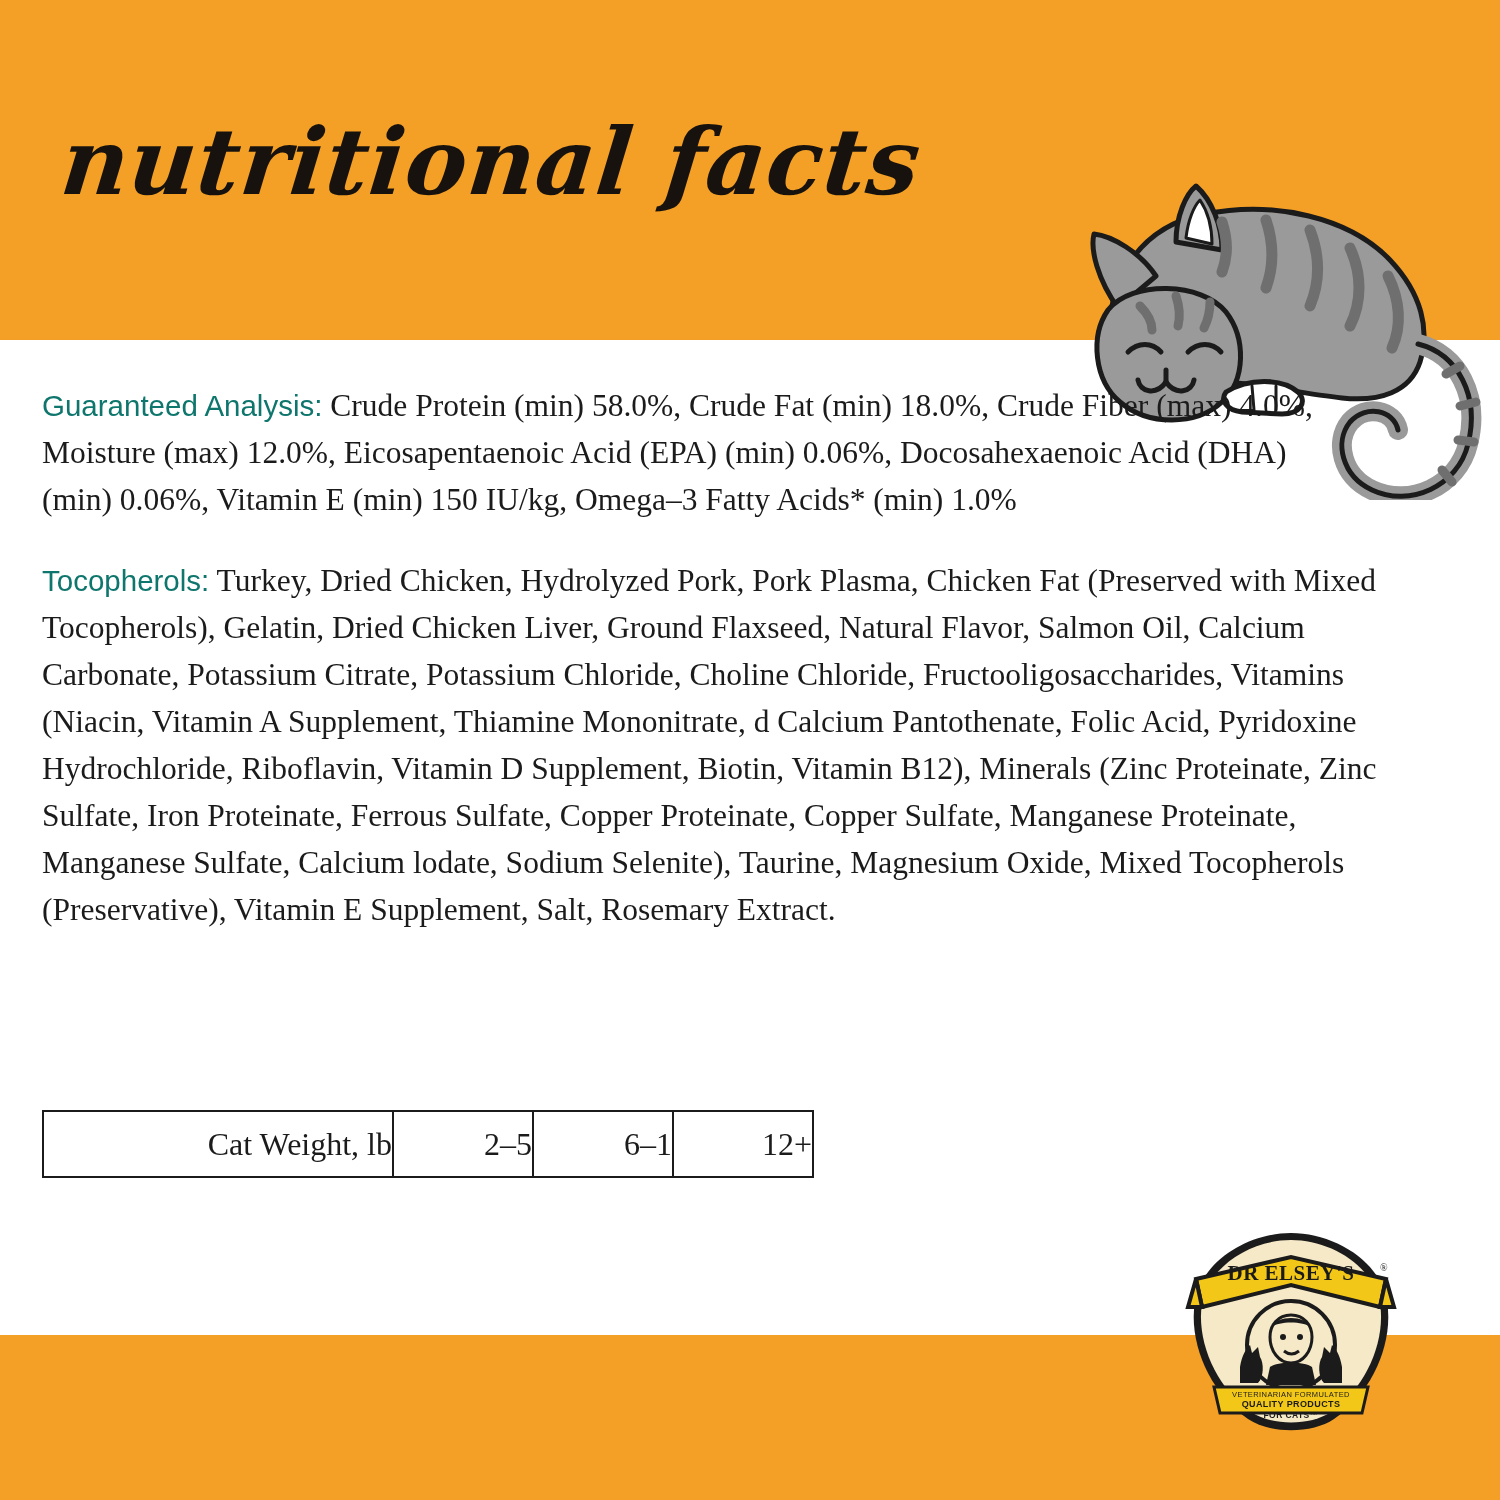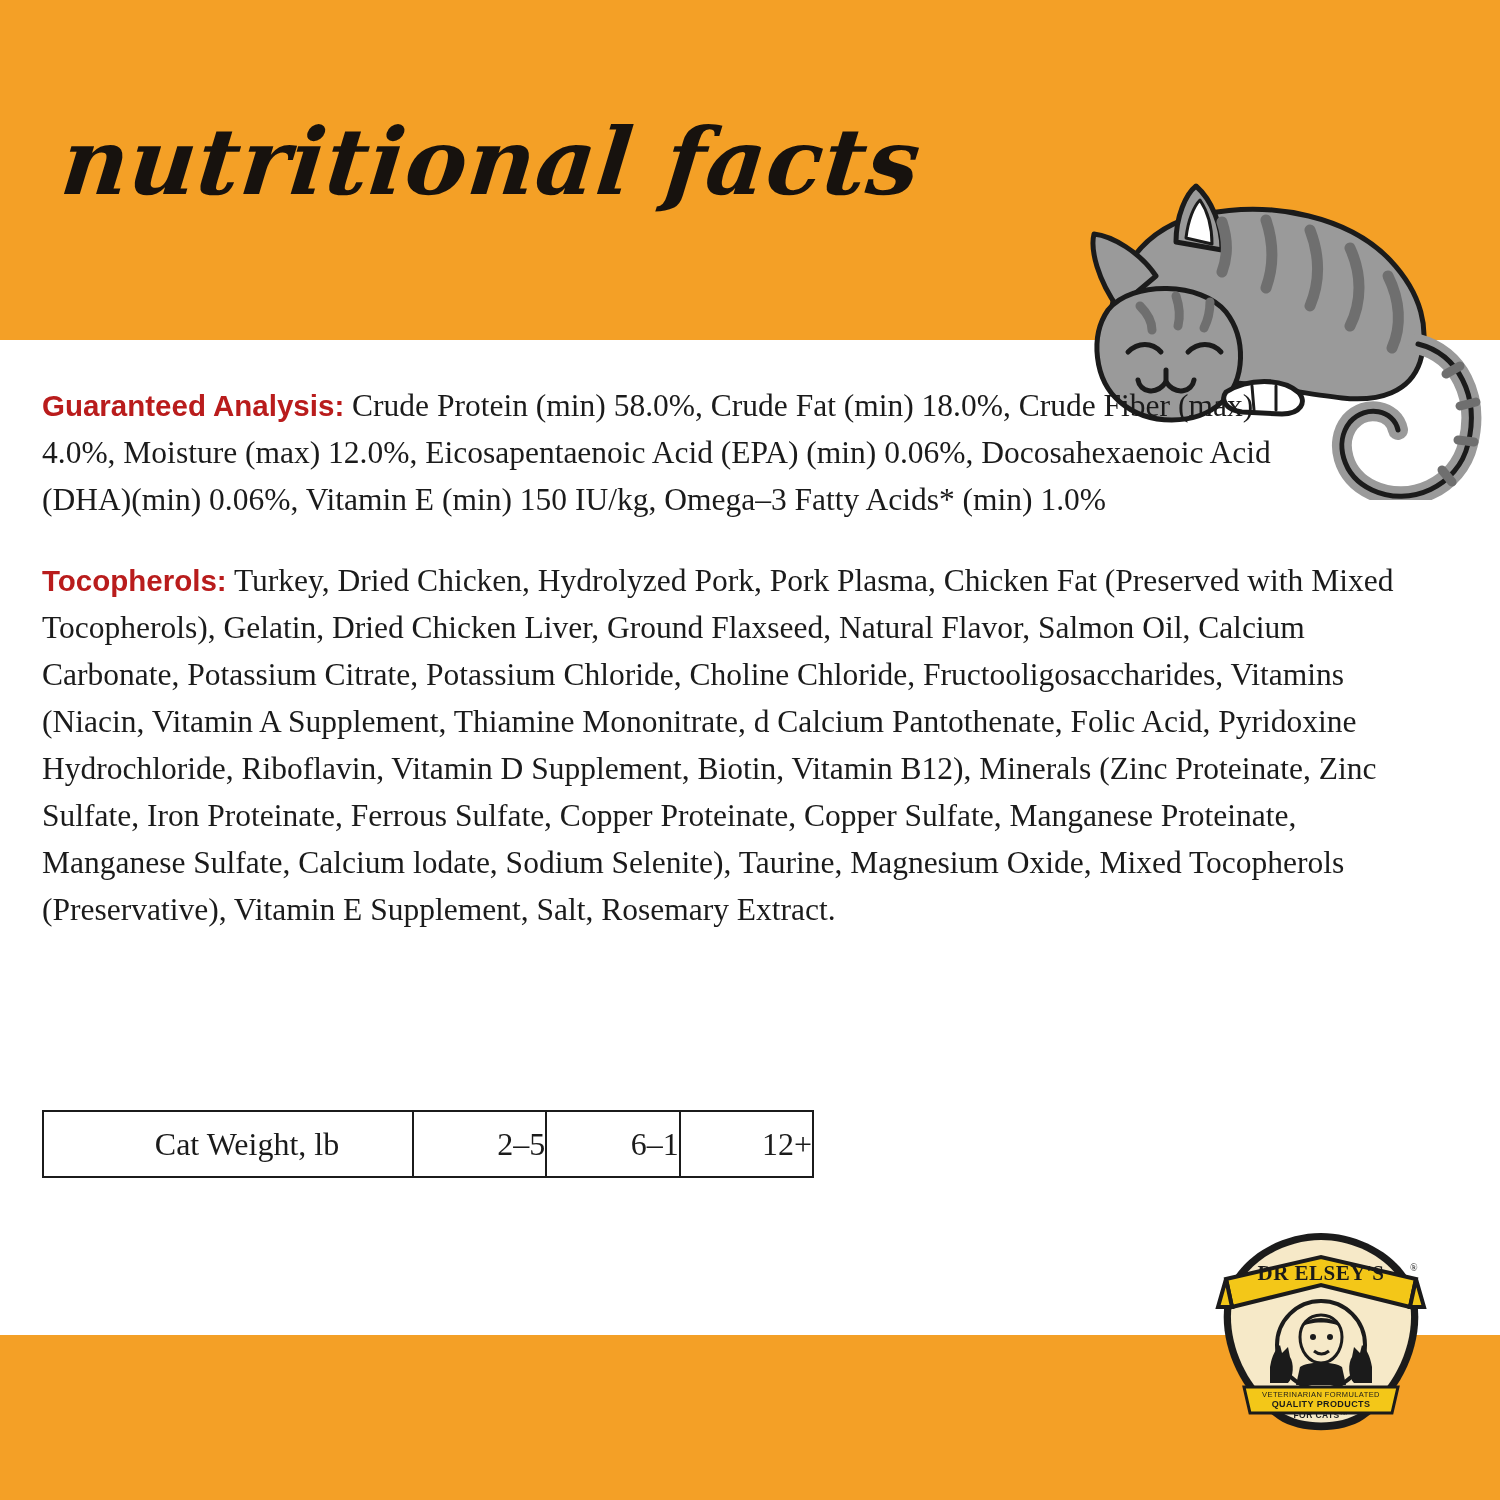--- a/index.html
+++ b/index.html
@@ -78,23 +78,23 @@
     text-align: left;
   }
   .para.ga {
     width: 1275px;
   }
   .para.ing {
     width: 1390px;
   }
   .lbl {
     font-family: "Liberation Sans", sans-serif;
-    font-weight: 700;
+    font-weight: 400;
     font-size: 29.5px;
-    color: #b91c1c;
+    color: #0f766e;
   }
 
   
   .feeding {
     position: absolute;
     left: 42px;
     top: 1110px;
     width: 800px;
   }
   .feeding-title {
@@ -112,29 +112,29 @@
   table.feeding-table td {
     border: 2px solid #1b1b1b;
     font-family: "Liberation Serif", serif;
     font-size: 32px;
     color: #1b1b1b;
     height: 56px;
     padding: 4px 0;
     text-align: right;
   }
   table.feeding-table td.rowhead {
-    text-align: center;
-    padding-left: 38px;
+    text-align: right;
+    padding-left: 18px;
     width: 330px;
   }
 
   
   .logo {
     position: absolute;
-    right: 71px;
+    right: 101px;
     bottom: 58px;
     width: 215px;
     height: 215px;
   }
   .logo-sr {
     position: absolute;
     width: 1px; height: 1px;
     overflow: hidden;
     clip: rect(0 0 0 0);
     white-space: nowrap;

